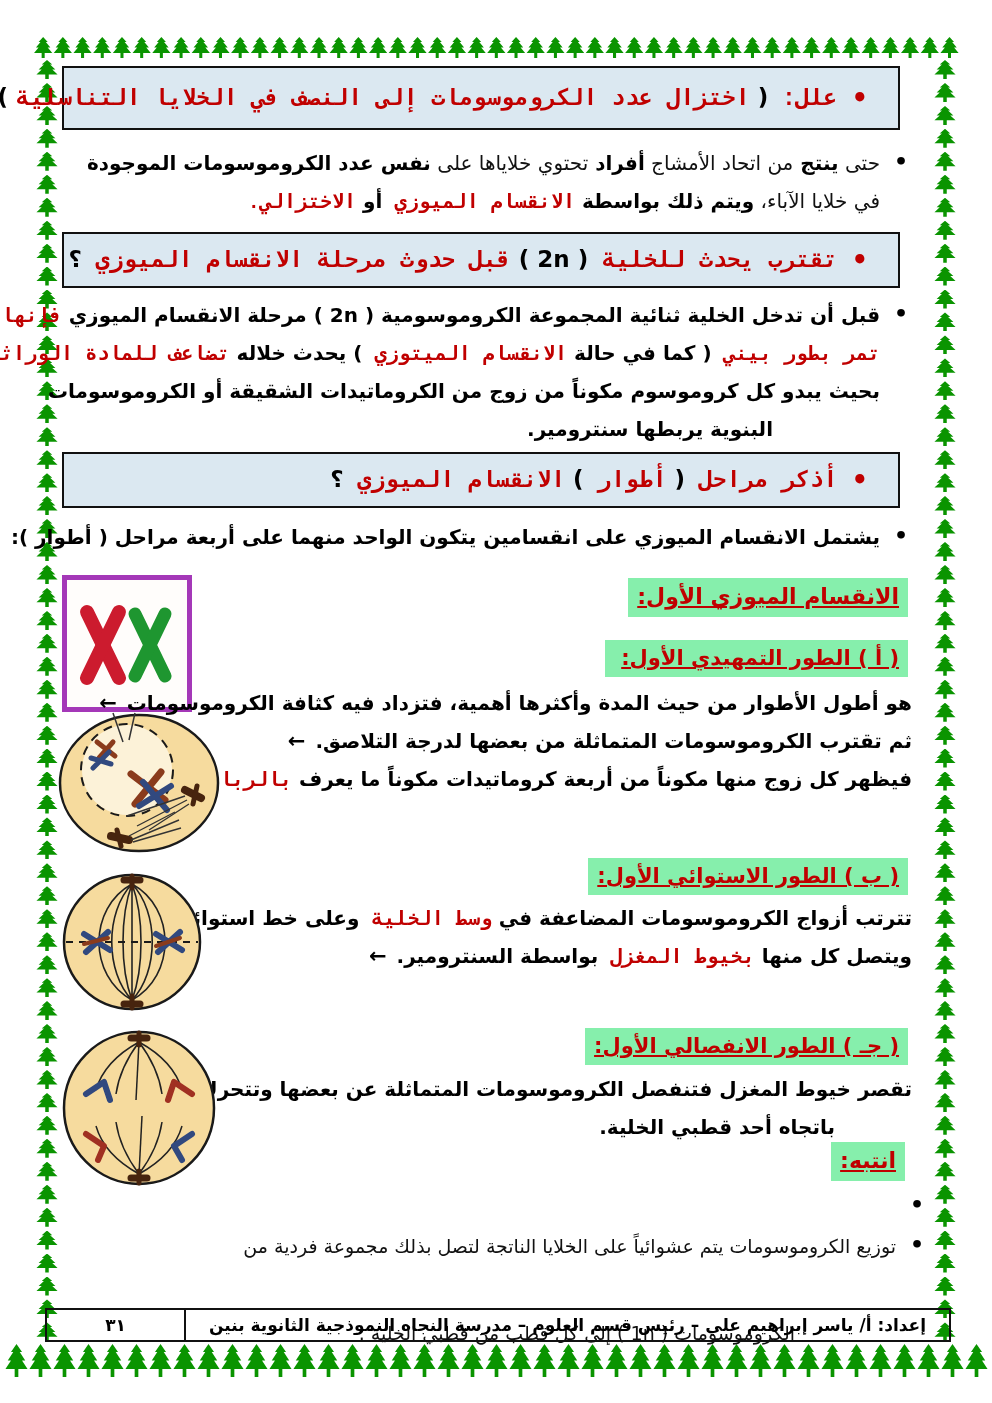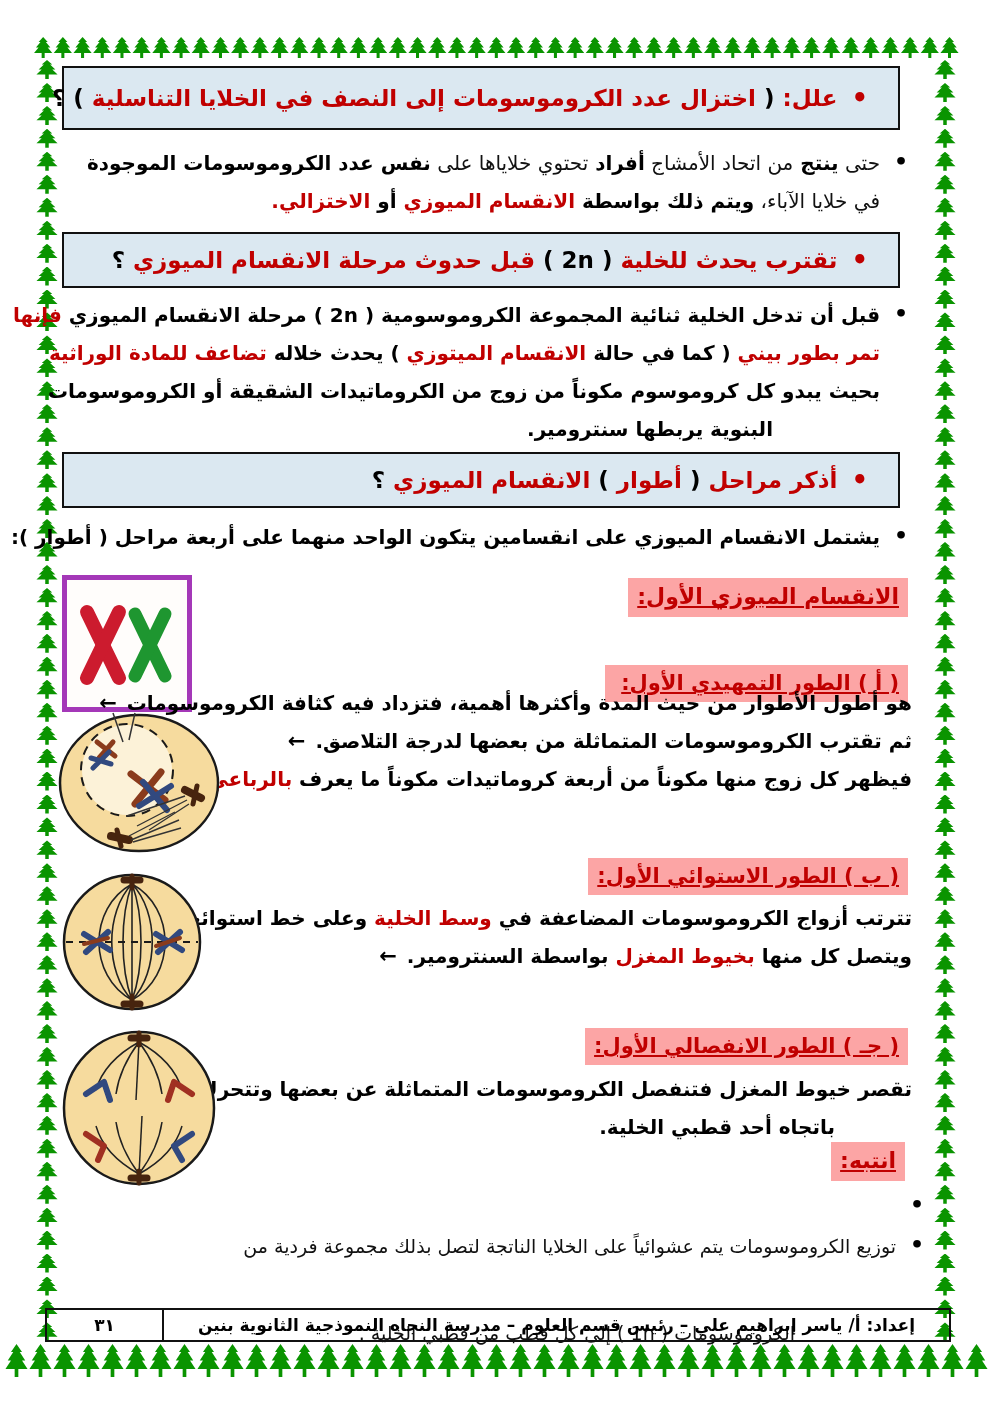--- a/index.html
+++ b/index.html
@@ -1,33 +1,33 @@
 <!DOCTYPE html>
 <html lang="ar" dir="rtl"><head>
 <meta charset="utf-8">
 <style>
   html,body{margin:0;padding:0;background:#fff;}
   .page{position:relative;width:992px;height:1403px;background:#ffffff;overflow:hidden;
         font-family:"DejaVu Sans",sans-serif;direction:rtl;}
   
-  .sg-r{color:#c00000;font-weight:700;}
+  .sg-r{color:#c00000;font-weight:700;font-family:Liberation Mono, monospace;}
   .sg-b{color:#000000;font-weight:700;}
   .sg-n{color:#111111;font-weight:400;}
   
   .qbox{position:absolute;left:62px;width:838px;background:#dbe8f1;border:2px solid #111;
         box-sizing:border-box;display:flex;align-items:center;justify-content:flex-start;
         padding-right:30px;gap:14px;font-size:23px;white-space:nowrap;}
   .qdot{color:#c00000;font-size:26px;font-weight:700;line-height:1;}
   
   .para{position:absolute;text-align:right;}
   .line{position:relative;white-space:nowrap;height:38px;font-size:20px;line-height:34px;}
   .dot{position:absolute;right:-28px;top:-1px;font-size:22px;font-weight:700;color:#000;}
   .indent1{margin-right:107px;}
   
-  .ylabel{position:absolute;background:#fca5a5;color:#c00000;font-weight:700;font-size:21px;
+  .ylabel{position:absolute;background:#86efac;color:#c00000;font-weight:700;font-size:21px;
           padding:4px 9px;white-space:nowrap;text-decoration:underline;line-height:1.4;}
   
   .item{white-space:nowrap;font-size:20px;line-height:34px;height:38px;text-align:right;}
   .arrow{font-size:21px;font-weight:700;color:#000;margin-right:10px;}
   
   .note .line{font-size:19px;height:40px;line-height:36px;}
   
   .fig{position:absolute;}
   .chrbox{border:5px solid #a438b8;background:#fffdfb;}
   
@@ -36,21 +36,21 @@
   .tree{background:#0a9400;clip-path:polygon(50% 0%,26% 24%,36% 24%,12% 50%,26% 50%,2% 76%,
         42% 76%,42% 100%,58% 100%,58% 76%,98% 76%,74% 50%,88% 50%,64% 24%,74% 24%);}
   .tree-row .tree{width:19px;height:21px;}
   .tree-row.bottom .tree{width:23px;height:33px;}
   .tree-col .tree{width:22px;height:19px;}
   
   .footer{position:absolute;left:45px;top:1308px;width:906px;height:34px;border:2px solid #111;
           box-sizing:border-box;display:flex;flex-direction:row;align-items:stretch;direction:rtl;}
   .footer-credit{flex:1;display:flex;align-items:center;justify-content:center;
                  font-size:17px;font-weight:700;color:#000;border-left:2px solid #111;}
-  .footer-page{width:115px;display:flex;align-items:center;justify-content:center;
+  .footer-page{width:137px;display:flex;align-items:center;justify-content:center;
                font-size:17px;font-weight:700;color:#000;}
 </style>
 </head>
 <body>
 
 <div class="page">
 
   <div class="tree-row" style="top:37px;left:33px;width:926px;height:21px;">
       <div class="tree"></div>
       <div class="tree"></div>
@@ -299,21 +299,21 @@
         <line x1="20" y1="32" x2="52" y2="98"></line>
         <line x1="52" y1="32" x2="20" y2="98"></line>
       </g>
       <g stroke="#1e9630" stroke-width="13" stroke-linecap="round">
         <line x1="68" y1="34" x2="98" y2="96"></line>
         <line x1="98" y1="34" x2="68" y2="96"></line>
       </g>
     </svg>
   </div>
 
-  <div class="ylabel" style="top:665px;right:84px;padding-left:16px;">( أ ) الطور التمهيدي الأول:</div>
+  <div class="ylabel" style="top:640px;right:84px;padding-left:16px;">( أ ) الطور التمهيدي الأول:</div>
 
   <div class="para" style="top:686px;right:80px;">
     <div class="item"><span><span class="sg-b">هو أطول الأطوار من حيث المدة وأكثرها أهمية، فتزداد فيه كثافة الكروموسومات</span></span><span class="arrow">←</span></div>
     <div class="item"><span><span class="sg-b">ثم تقترب الكروموسومات المتماثلة من بعضها لدرجة التلاصق.</span></span><span class="arrow">←</span></div>
     <div class="item"><span><span class="sg-b">فيظهر كل زوج منها مكوناً من أربعة كروماتيدات مكوناً ما يعرف </span><span class="sg-r">بالرباعي</span><span class="sg-b">.</span></span><span class="arrow">←</span></div>
   </div>
 
   <div class="fig" style="top:712px;left:57px;">
     <svg width="165" height="142" viewBox="0 0 165 142">
       <ellipse cx="82" cy="71" rx="79" ry="68" fill="#f6db9e" stroke="#1a1a1a" stroke-width="2.5"></ellipse>

